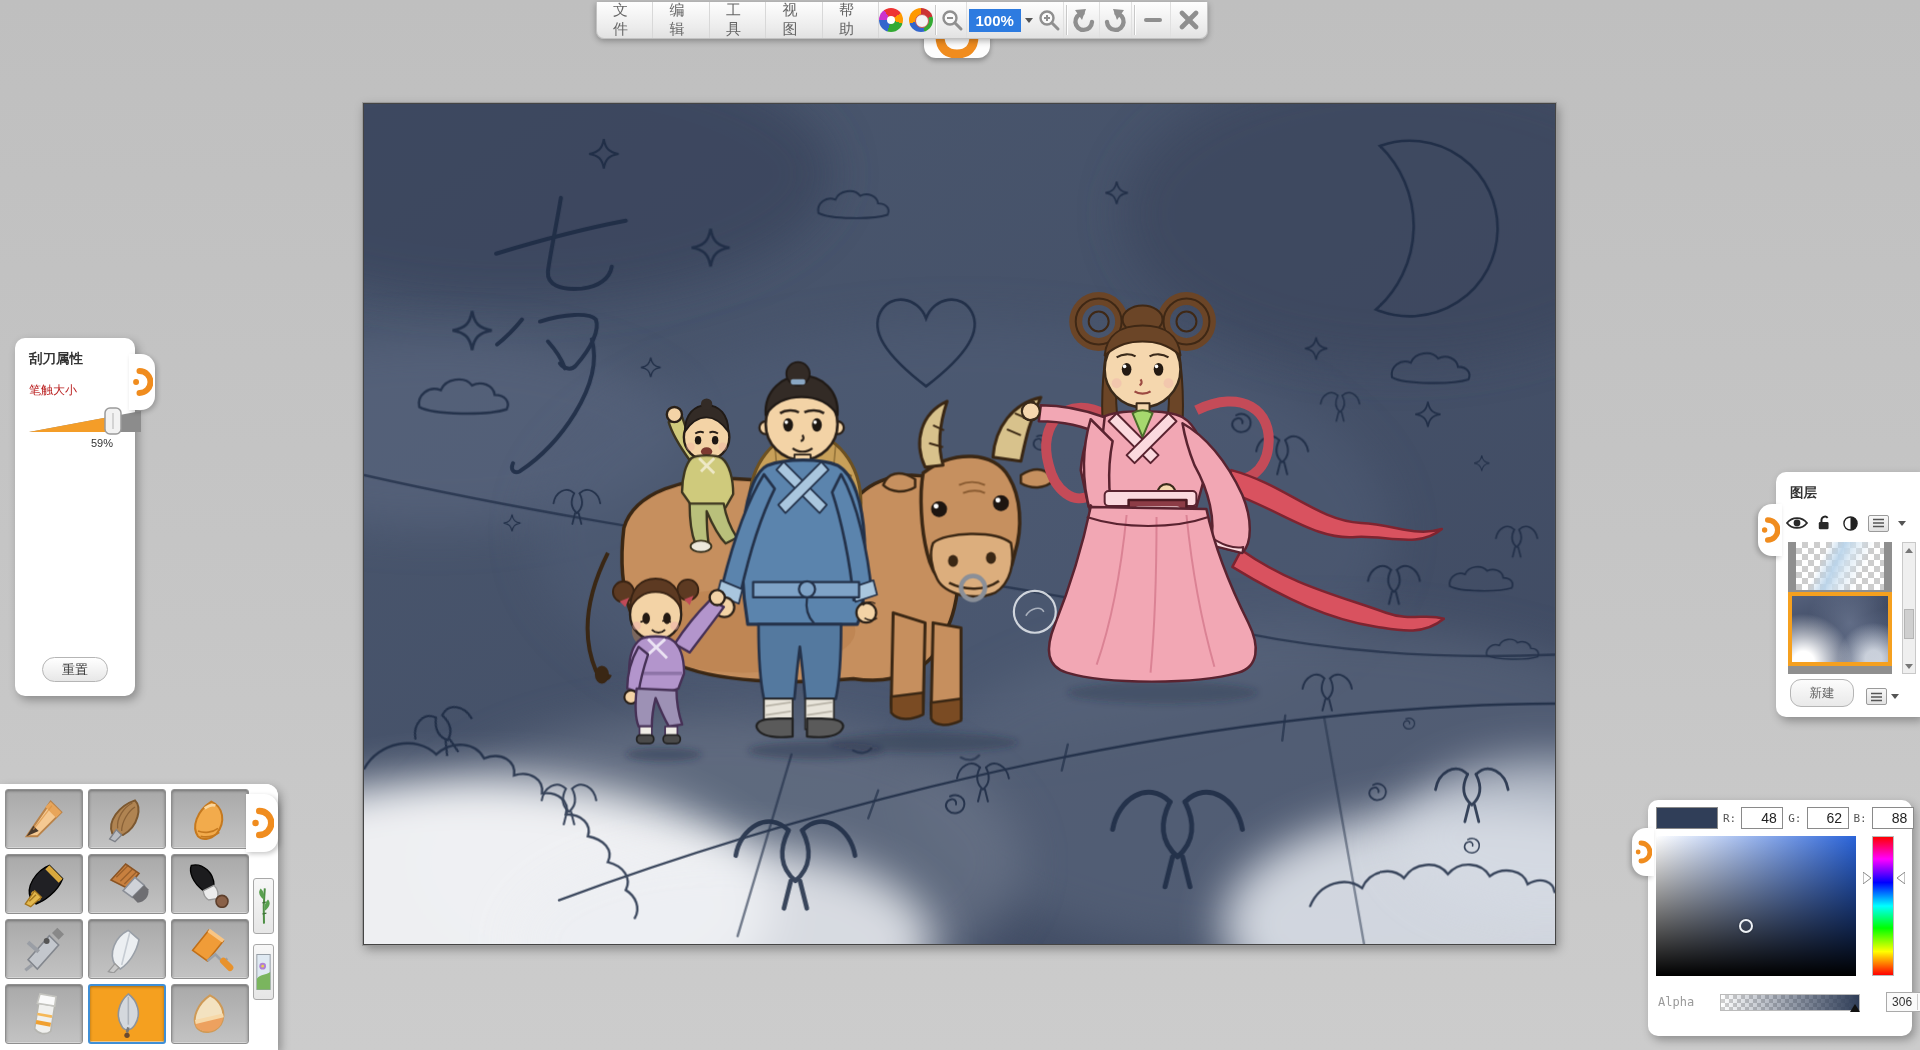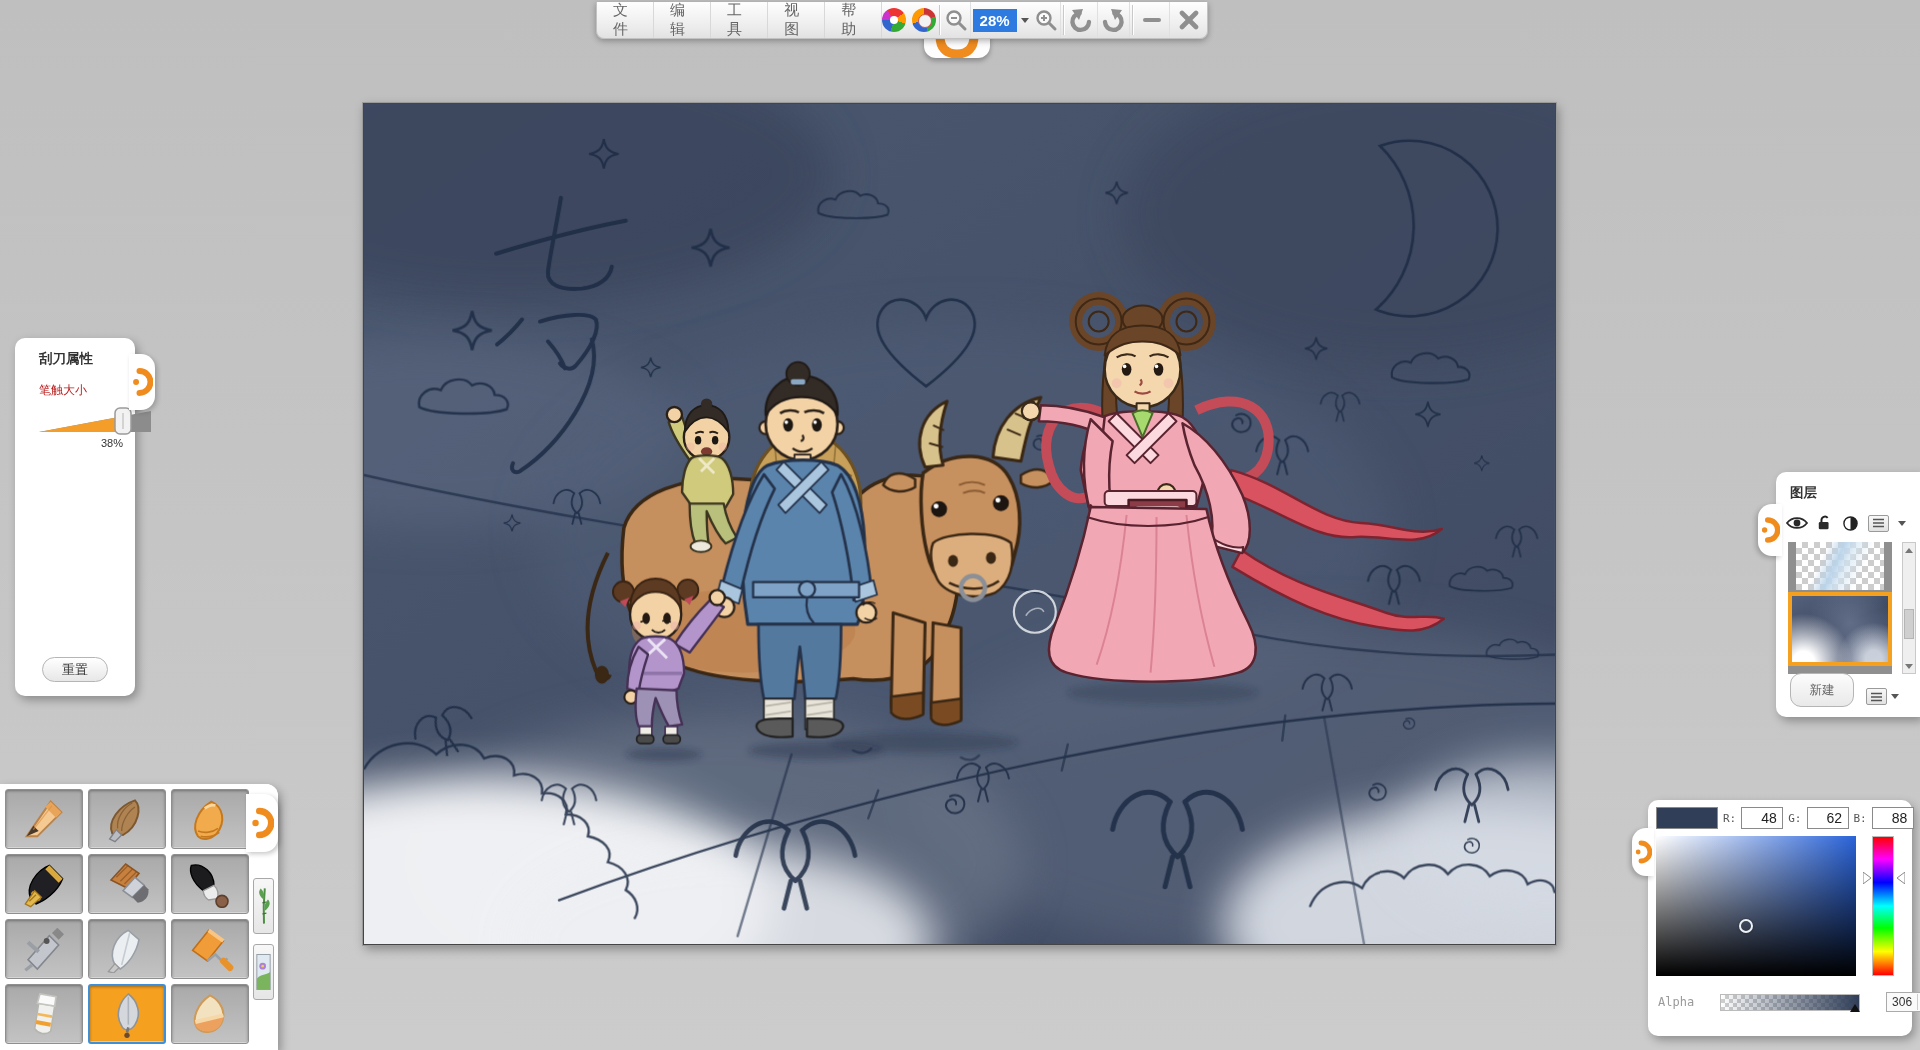--- a/index.html
+++ b/index.html
@@ -37,21 +37,21 @@
   .canvas-wrap { position:absolute; left:363px; top:103px; width:1193px; height:842px; z-index:1;
     border:1px solid #454545; box-shadow:0 0 0 1px #9b9b9b, 2px 4px 10px rgba(0,0,0,.35); background:#46536b; }
   .canvas-wrap svg { display:block; }
 
   
   .panel { position:absolute; background:#fff; box-shadow:3px 4px 10px rgba(0,0,0,.3); z-index:30; }
   .handle { position:absolute; background:#fff; display:flex; align-items:center; justify-content:center;
     box-shadow:2px 2px 5px rgba(0,0,0,.22); }
 
   
-  .scraper { left:15px; top:338px; width:120px; height:358px; border-radius:10px; padding:12px 24px; }
+  .scraper { left:15px; top:338px; width:120px; height:358px; border-radius:10px; padding:12px 14px; }
   .scraper h3 { font-size:13.5px; color:#333; font-weight:bold; margin-bottom:14px; }
   .scraper .lbl { font-size:12px; color:#b91c1c; margin-bottom:8px; }
   .slider-box { position:relative; width:100px; height:44px; }
   .pct { position:absolute; left:62px; top:30px; font-size:11px; color:#333; }
   .reset-btn { position:absolute; left:27px; bottom:14px; width:66px; height:25px; border-radius:13px;
     border:1.5px solid #b5b5b5; background:linear-gradient(180deg,#fff,#e7e7e7); font-size:13px; color:#333;
     display:flex; align-items:center; justify-content:center; }
   .scraper-handle { right:-20px; top:16px; width:26px; height:56px; border-radius:0 14px 14px 0; }
 
   
@@ -85,21 +85,21 @@
     background:radial-gradient(circle at 12% 100%, #ffffff 10%, rgba(255,255,255,.65) 22%, transparent 45%),
                radial-gradient(circle at 85% 95%, rgba(230,235,242,.8) 8%, transparent 35%),
                radial-gradient(circle at 60% 40%, rgba(120,132,158,.6), transparent 60%),
                linear-gradient(160deg,#55617c 0%,#3f4a63 45%,#4d5974 80%,#67718a 100%); }
   .vscroll { position:absolute; right:4px; top:70px; width:14px; height:132px; background:#efefef; border:1px solid #c9c9c9; }
   .vscroll .up,.vscroll .dn { position:absolute; left:0; width:100%; height:14px; display:flex; align-items:center; justify-content:center; }
   .vscroll .up { top:0; } .vscroll .dn { bottom:0; }
   .vscroll .thumb { position:absolute; left:1px; width:10px; height:30px; bottom:34px; background:#cfcfcf; border:1px solid #b5b5b5; }
   .arrow-up { width:0;height:0;border-left:4px solid transparent;border-right:4px solid transparent;border-bottom:5px solid #777; }
   .arrow-dn { width:0;height:0;border-left:4px solid transparent;border-right:4px solid transparent;border-top:5px solid #777; }
-  .new-btn { position:absolute; left:14px; bottom:10px; width:64px; height:34px; border-radius:11px;
+  .new-btn { position:absolute; left:14px; bottom:10px; width:64px; height:28px; border-radius:11px;
     border:1.5px solid #b5b5b5; background:linear-gradient(180deg,#fcfcfc,#e9e9e9); font-size:12.5px; color:#666;
     display:flex; align-items:center; justify-content:center; }
   .layers-bottom-list { position:absolute; left:90px; bottom:12px; display:flex; align-items:center; gap:4px; }
   .layers-handle { left:-18px; top:32px; width:24px; height:52px; border-radius:14px 0 0 14px;
     box-shadow:-2px 2px 5px rgba(0,0,0,.22); }
 
   
   .colorpick { left:1648px; top:800px; width:264px; height:236px; border-radius:10px; }
   .cp-row1 { position:absolute; left:8px; top:7px; display:flex; align-items:center; gap:5px; }
   .cp-swatch { width:62px; height:22px; background:#303e58; border:1px solid #8a8a8a; }
@@ -154,21 +154,21 @@
     <div class="eye2"></div>
   </div>
   <div class="tb-sep"></div>
   <div class="tb-btn">
     <svg width="24" height="24" viewBox="0 0 24 24">
       <circle cx="10" cy="10" r="6.5" fill="rgba(255,255,255,.6)" stroke="#8f8f8f" stroke-width="2.4"></circle>
       <line x1="7" y1="10" x2="13" y2="10" stroke="#8f8f8f" stroke-width="2"></line>
       <line x1="15" y1="15" x2="21" y2="21" stroke="#8f8f8f" stroke-width="3" stroke-linecap="round"></line>
     </svg>
   </div>
-  <div class="zoom-display">28%</div>
+  <div class="zoom-display">100%</div>
   <div class="caret-box">
       <div class="caret"></div>
     </div>
   <div class="tb-btn">
     <svg width="24" height="24" viewBox="0 0 24 24">
       <circle cx="10" cy="10" r="6.5" fill="rgba(255,255,255,.6)" stroke="#8f8f8f" stroke-width="2.4"></circle>
       <line x1="7" y1="10" x2="13" y2="10" stroke="#8f8f8f" stroke-width="2"></line>
       <line x1="10" y1="7" x2="10" y2="13" stroke="#8f8f8f" stroke-width="2"></line>
       <line x1="15" y1="15" x2="21" y2="21" stroke="#8f8f8f" stroke-width="3" stroke-linecap="round"></line>
     </svg>
@@ -512,21 +512,21 @@
 <div class="panel scraper">
   <h3>刮刀属性</h3>
   <div class="lbl">笔触大小</div>
   <div class="slider-box">
     <svg width="112" height="28" viewBox="0 0 112 28">
       <polygon points="0,25 112,4 112,25" fill="#8c8c8c"></polygon>
       <polygon points="0,25 84,9.2 84,25" fill="#f49d28"></polygon>
       <rect x="76" y="1" width="16" height="26" rx="5" fill="#f2f2f2" stroke="#9a9a9a" stroke-width="1.5"></rect>
       <line x1="84" y1="6" x2="84" y2="22" stroke="#c9c9c9" stroke-width="1.5"></line>
     </svg>
-    <div class="pct">38%</div>
+    <div class="pct">59%</div>
   </div>
   <div class="reset-btn">重置</div>
   <div class="handle scraper-handle">
     <svg width="22" height="34" viewBox="0 0 26 34">
       <path d="M10,4 A13,13 0 1 1 10,30" fill="none" stroke="#f08c1e" stroke-width="7" stroke-linecap="round"></path>
       <circle cx="6" cy="17" r="3.5" fill="#f08c1e"></circle>
     </svg>
   </div>
 </div>
 

